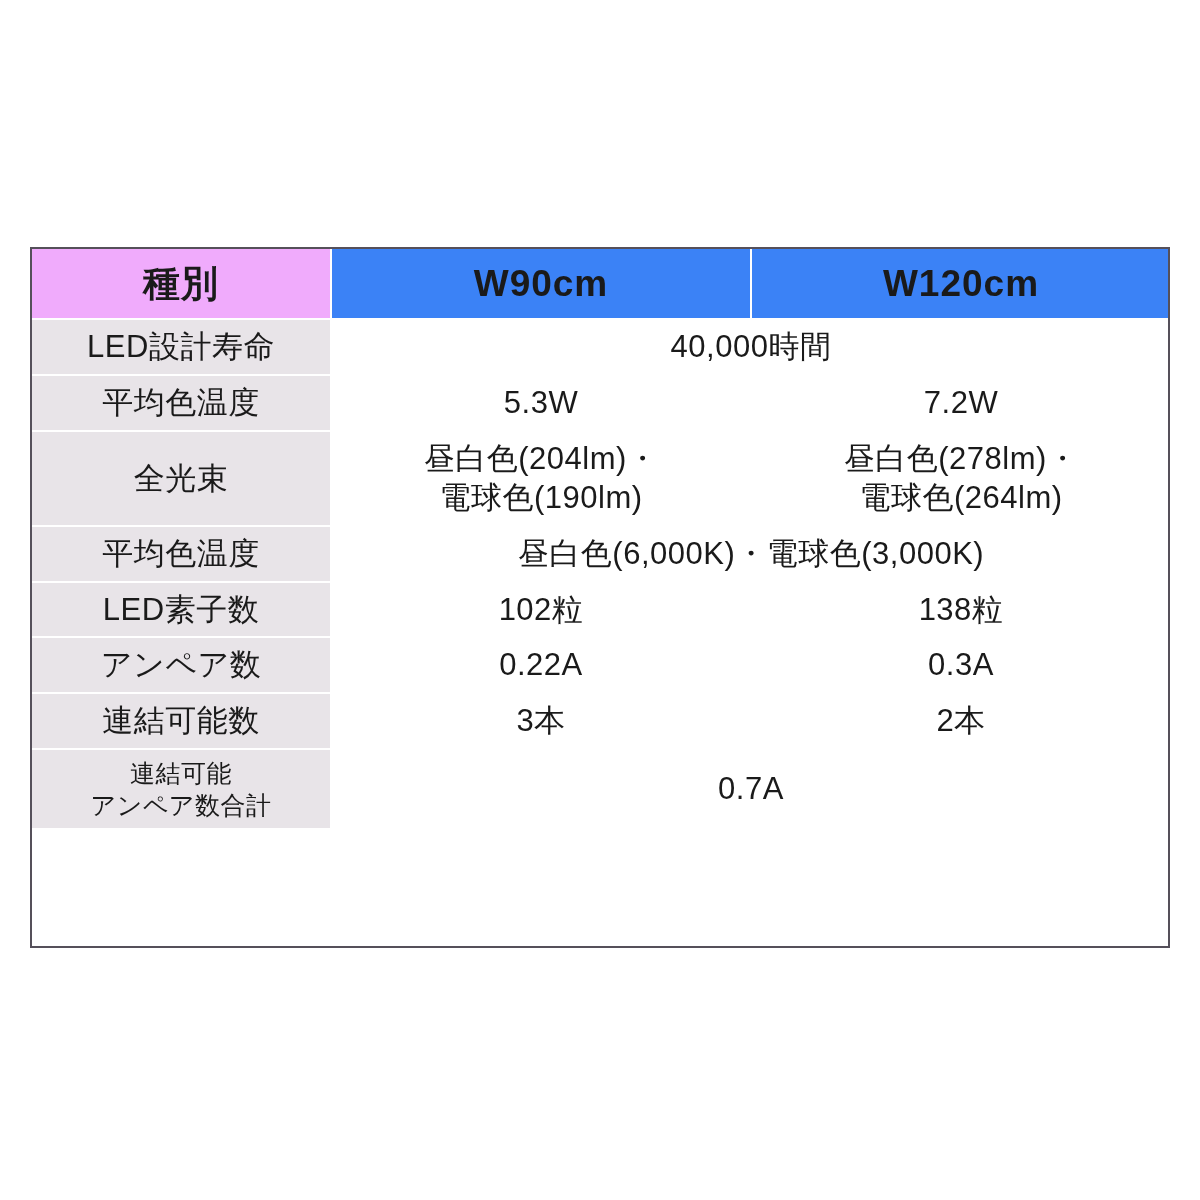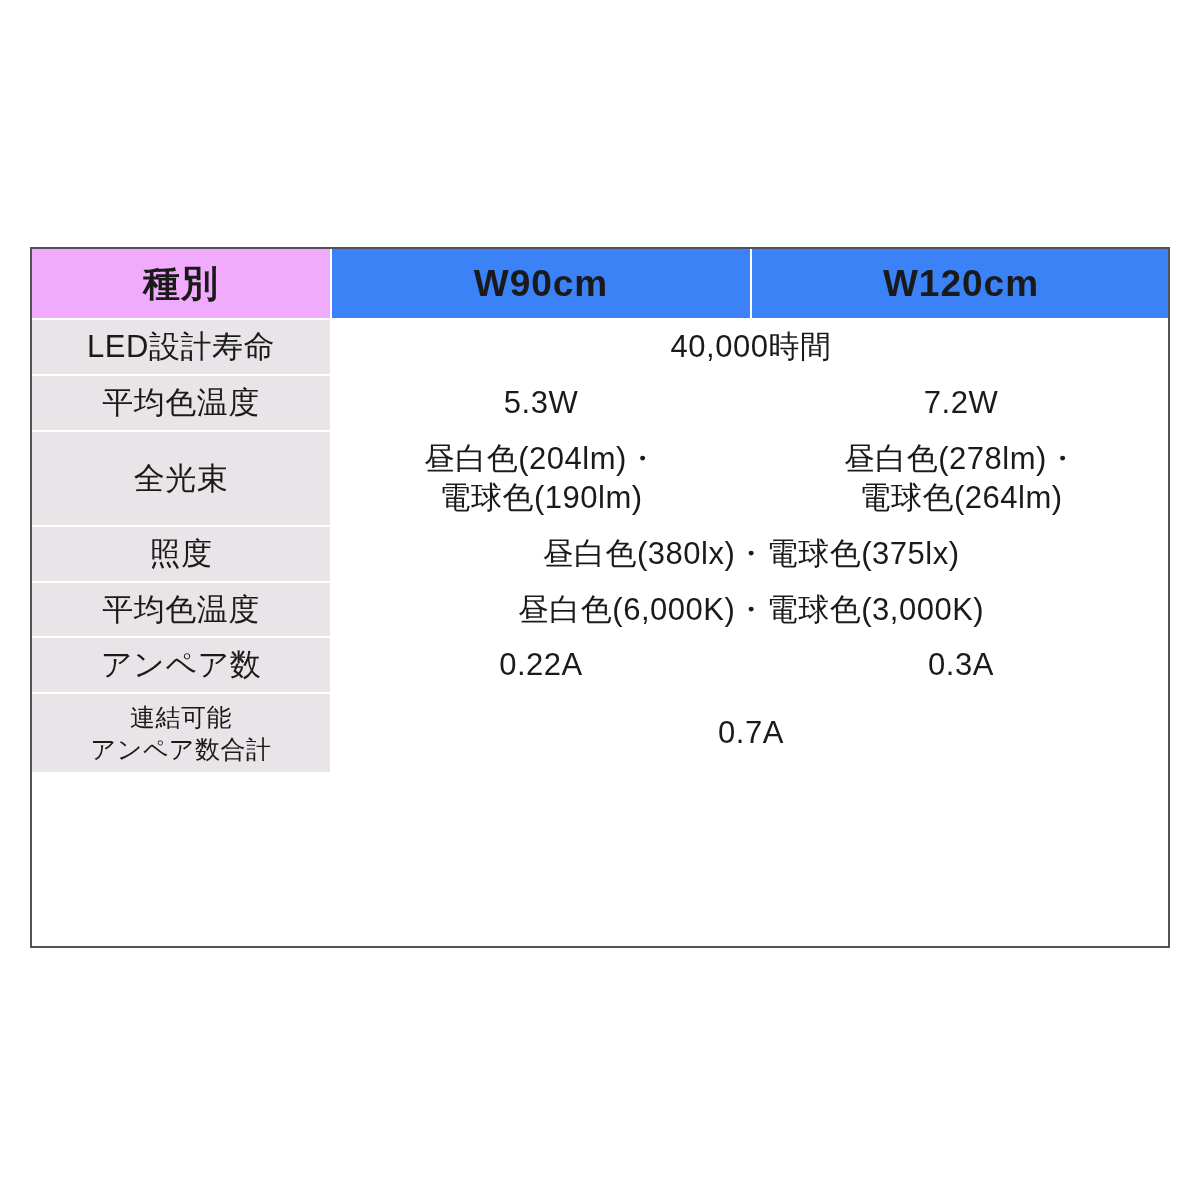--- a/index.html
+++ b/index.html
@@ -118,37 +118,43 @@
         <td class="value two-line">
           <div>昼白色(204lm)・</div>
           <div>電球色(190lm)</div>
         </td>
         <td class="value two-line">
           <div>昼白色(278lm)・</div>
           <div>電球色(264lm)</div>
         </td>
       </tr>
 
-      <tr>
-        <td class="label">照度</td>
-        <td class="value" colspan="2">昼白色(380lx)・電球色(375lx)</td>
-      </tr>
 
       <tr>
         <td class="label">平均色温度</td>
         <td class="value" colspan="2">昼白色(6,000K)・電球色(3,000K)</td>
       </tr>
 
+      <tr>
+        <td class="label">LED素子数</td>
+        <td class="value">102粒</td>
+        <td class="value">138粒</td>
+      </tr>
 
       <tr>
         <td class="label">アンペア数</td>
         <td class="value">0.22A</td>
         <td class="value">0.3A</td>
       </tr>
 
+      <tr>
+        <td class="label">連結可能数</td>
+        <td class="value">3本</td>
+        <td class="value">2本</td>
+      </tr>
 
       <tr>
         <td class="label small two-line">
           <div>連結可能</div>
           <div>アンペア数合計</div>
         </td>
         <td class="value" colspan="2">0.7A</td>
       </tr>
     </tbody>
   </table>

